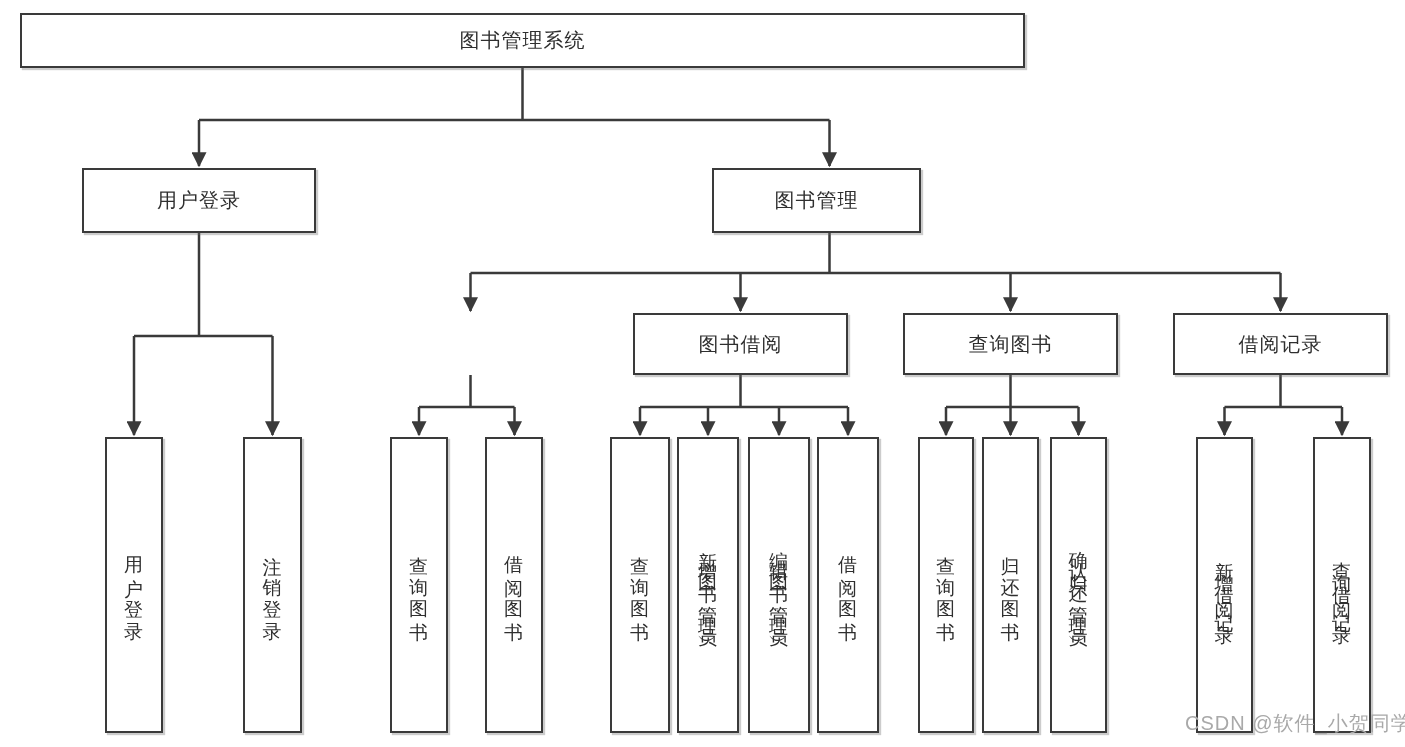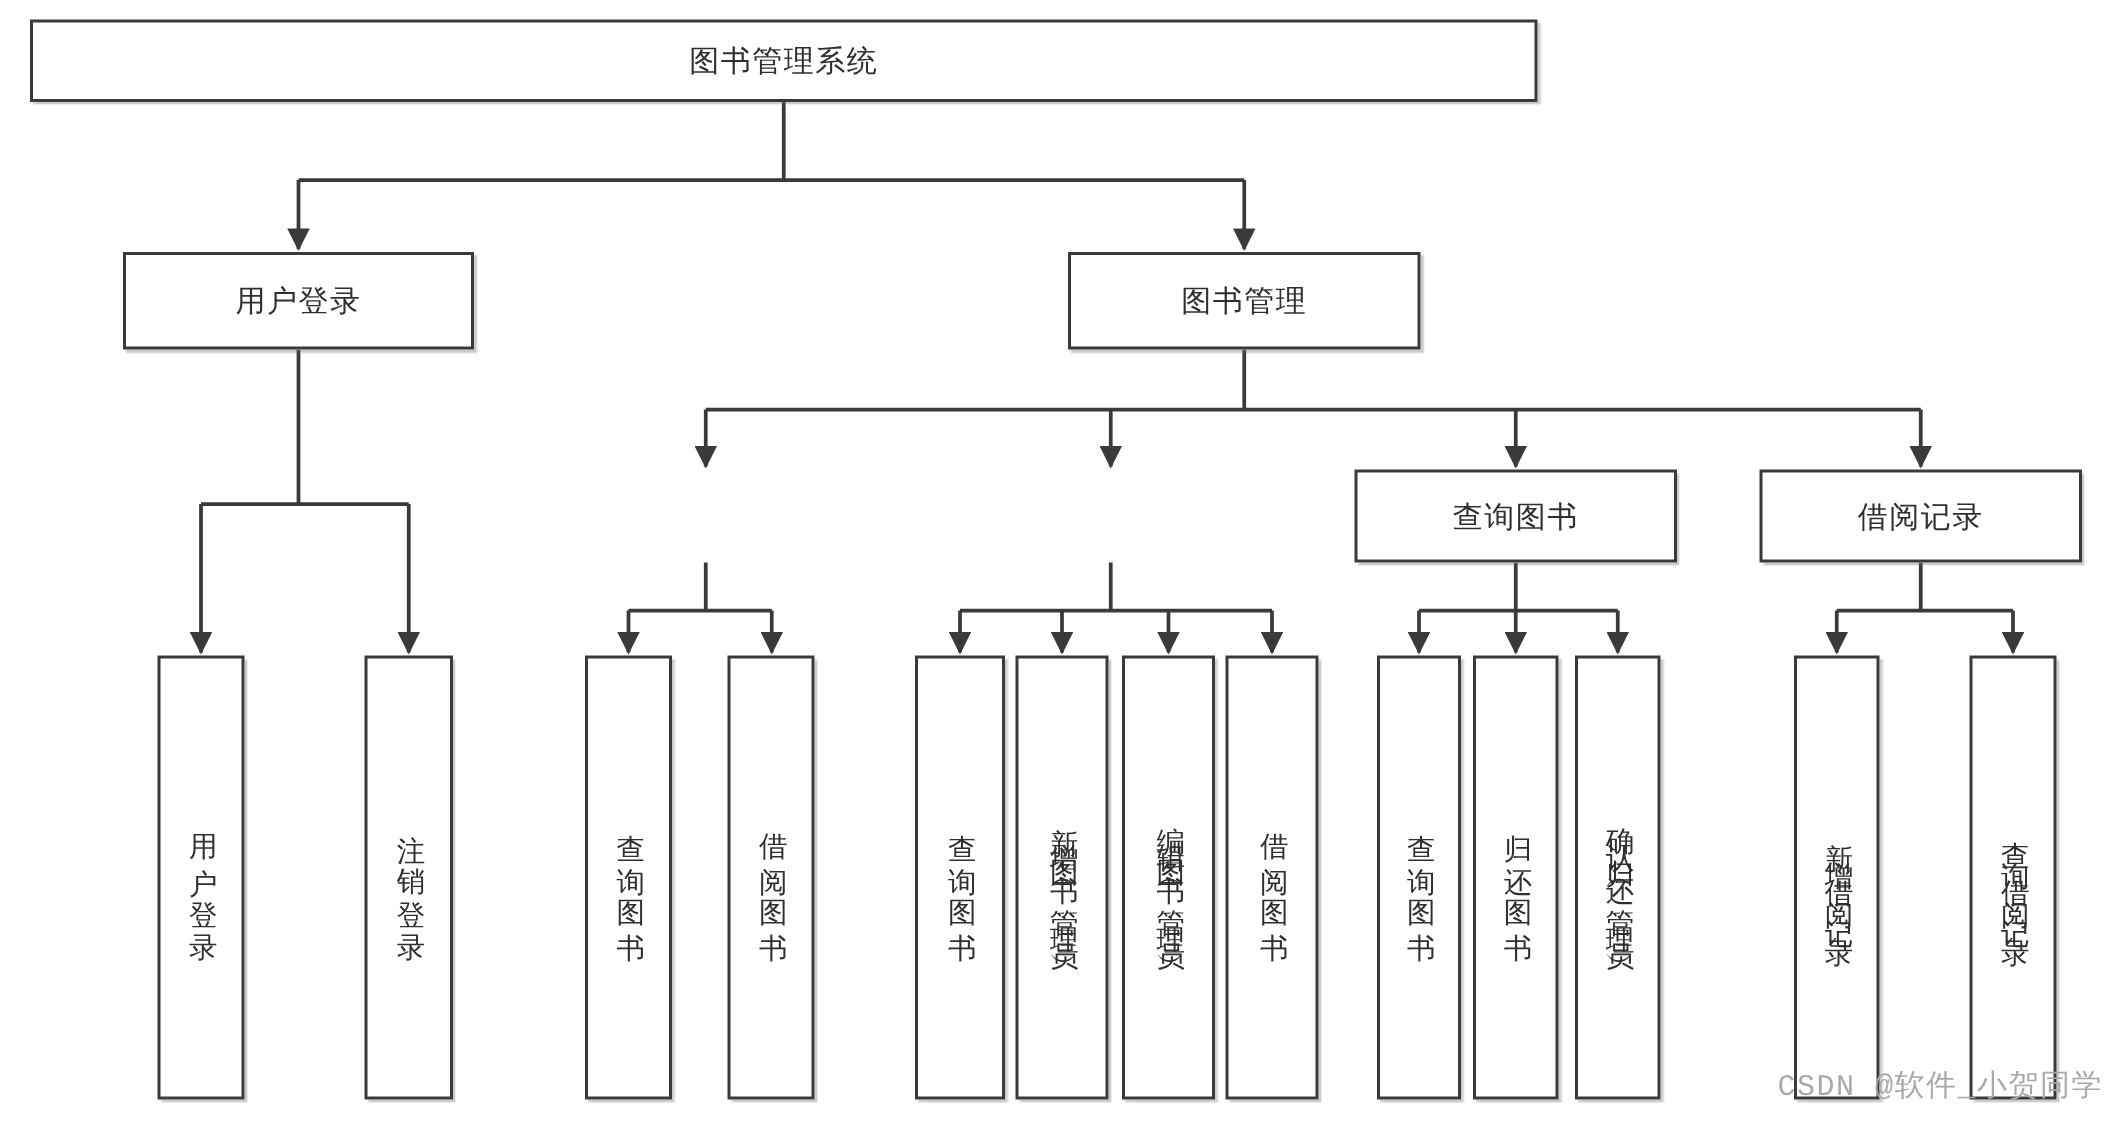--- a/index.html
+++ b/index.html
@@ -2,21 +2,21 @@
 <html style="--line: #3a3a3a; --text: #2f2f2f; --watermark: #a9a9a9; --background: #ffffff;"><head>
 <meta charset="utf-8">
 <style>
   html, body { margin: 0; padding: 0; }
   body { background: var(--background, #ffffff); }
   .canvas {
     position: relative;
     width: 1405px;
     height: 747px;
     background: var(--background, #ffffff);
-    font-family: Liberation Mono, monospace;
+    font-family: Liberation Sans, sans-serif;
     color: var(--text, #2f2f2f);
     overflow: hidden;
     text-align: center;
   }
   svg.connectors { position: absolute; left: 0; top: 0; z-index: 1; }
   svg.connectors .c {
     stroke: var(--line, #3a3a3a);
     stroke-width: 2.5;
     fill: none;
   }
@@ -101,24 +101,27 @@
     <line class="c" x1="1342" y1="407" x2="1342" y2="435" marker-end="url(#arrow)"></line>
   </svg>
 
   <div class="box root">
     <span class="hlabel">图书管理系统</span>
   </div>
 
   <div class="box lvl2" style="left:82px;width:234px">
     <span class="hlabel">用户登录</span>
   </div>
-  <div class="box lvl2" style="left:712px;width:235px">
+  <div class="box lvl2" style="left:712px;width:209px">
     <span class="hlabel">图书管理</span>
   </div>
 
+  <div class="box lvl3" style="left:633px;width:215px">
+    <span class="hlabel">图书借阅</span>
+  </div>
   <div class="box lvl3" style="left:903px;width:215px">
     <span class="hlabel">查询图书</span>
   </div>
   <div class="box lvl3" style="left:1173px;width:215px">
     <span class="hlabel">借阅记录</span>
   </div>
 
   <div class="box leaf vtext" style="left:105px;width:58px">
     <span style="letter-spacing: 22px;">用户登录</span>
   </div>

